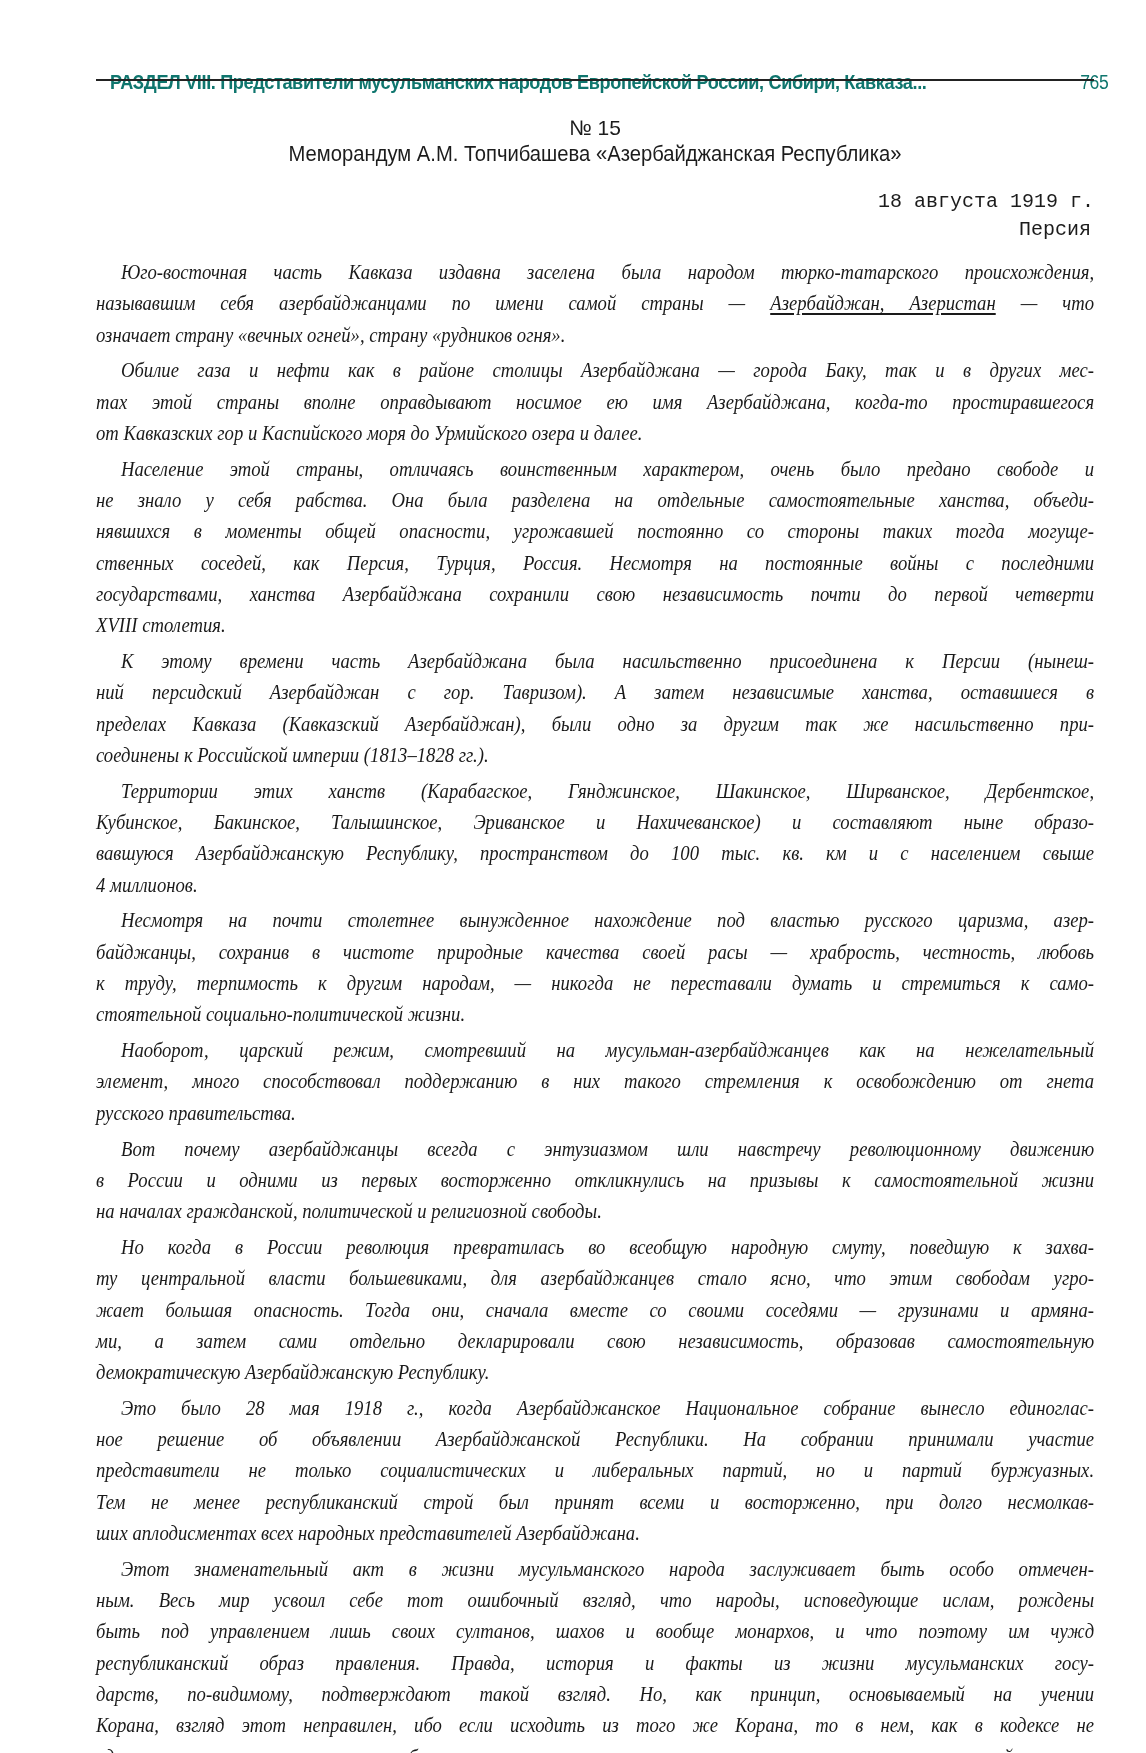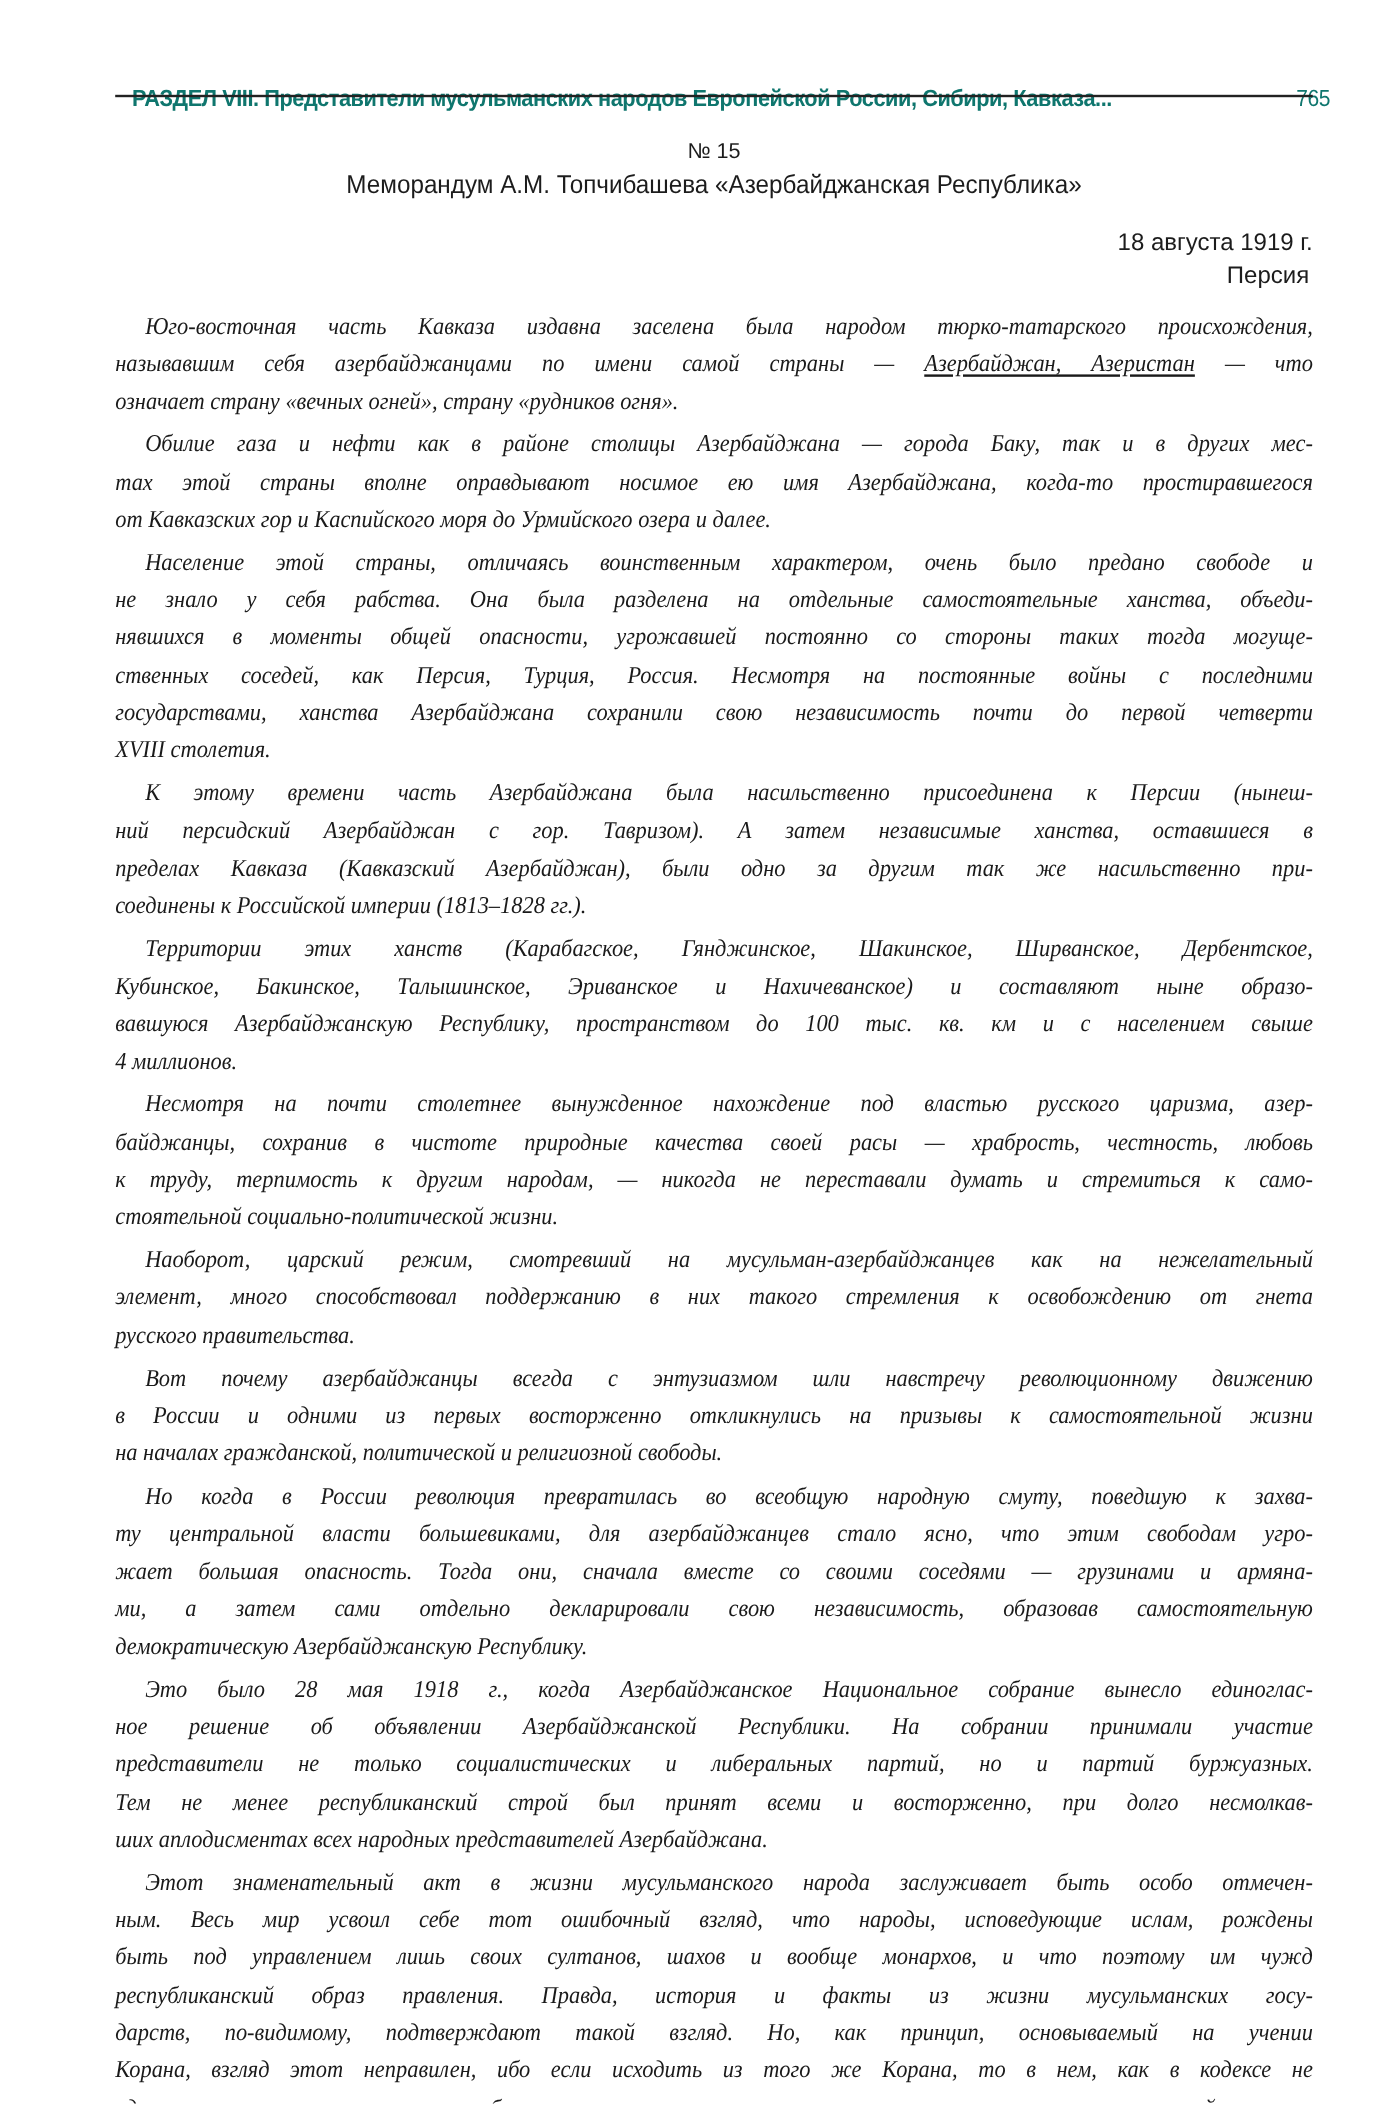--- a/index.html
+++ b/index.html
@@ -17,30 +17,30 @@
     color: #0f766e; white-space: nowrap; margin-top: 27px;
   }
   .running-head .section { font-weight: bold; transform: scaleX(0.93); transform-origin: left; }
   .running-head .pageno { font-weight: normal; transform: scaleX(0.9); transform-origin: right; }
   .head-rule {
     position: absolute; top: 79px; left: 0; width: 998px; height: 0;
     border-top: 2px solid #222;
   }
   .doc-number {
     position: absolute; top: 116px; left: 0; width: 998px; text-align: center;
-    font-family: "Liberation Sans", sans-serif; font-size: 18px; color: #1c1c1c;
+    font-family: "Liberation Sans", sans-serif; font-size: 21px; color: #1c1c1c;
   }
   .doc-title {
     position: absolute; top: 142px; left: 0; width: 998px; text-align: center;
     font-family: "Liberation Sans", sans-serif; font-size: 21.5px; color: #1c1c1c;
     transform: scaleX(0.94);
   }
   .dateline {
     position: absolute; top: 188px; right: 0; text-align: right;
-    font-family: Liberation Sans, sans-serif; font-size: 20px; color: #1c1c1c;
+    font-family: Liberation Mono, monospace; font-size: 20px; color: #1c1c1c;
     line-height: 28px;
   }
   .dateline div { white-space: nowrap; }
   .dateline .place { padding-right: 3px; }
   .body {
     position: absolute; top: 257px; left: 0; width: 998px;
     font-family: "Liberation Serif", serif; font-size: 20.2px; line-height: 31.3px;
     color: #1a1a1a;
   }
   .para { margin: 0 0 4.5px 0; font-style: italic; }

